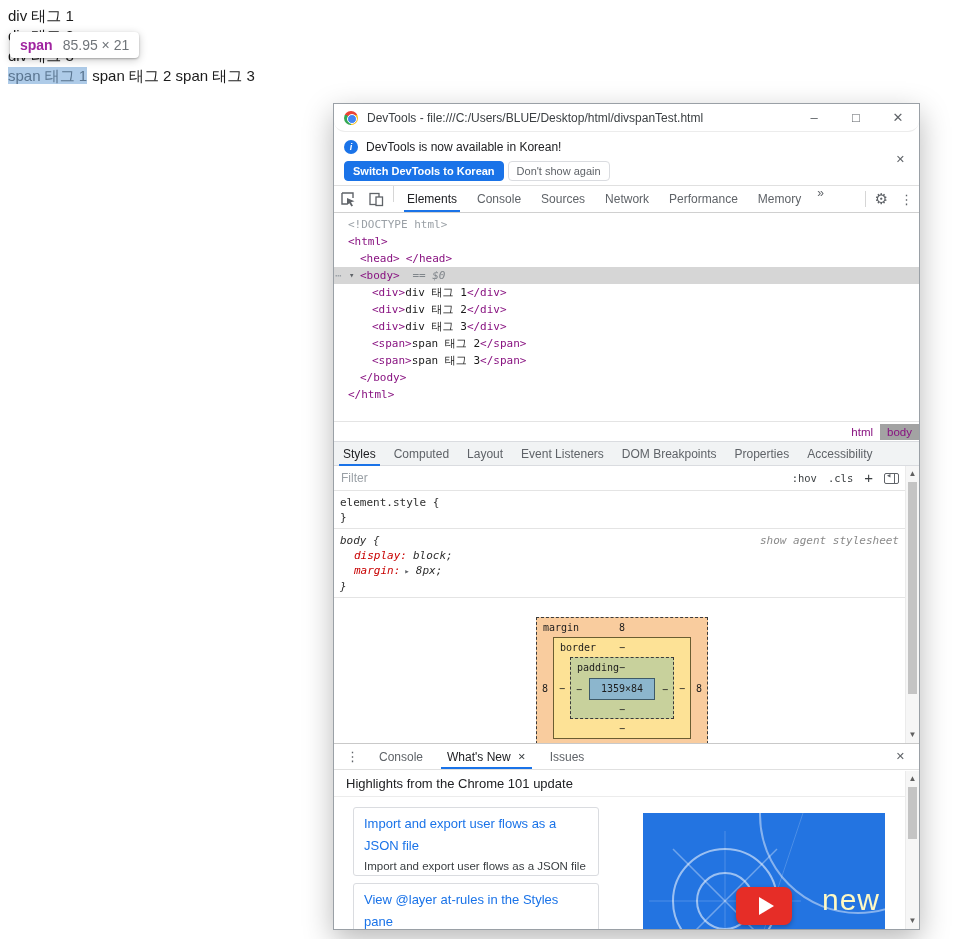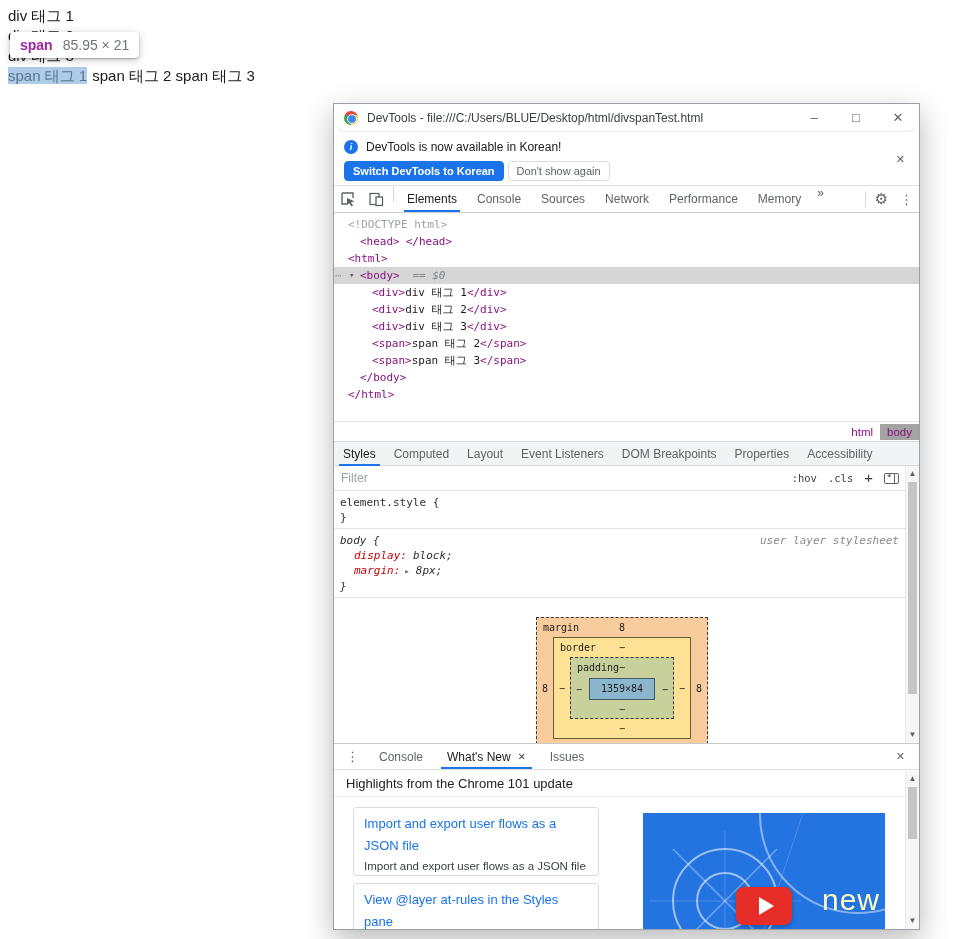--- a/index.html
+++ b/index.html
@@ -209,22 +209,22 @@
     <span class="tb-more">»</span>
     <span class="tb-right">
       <span class="tb-sep"></span>
       <span class="tb-iconbtn gear-glyph">⚙</span>
       <span class="tb-iconbtn kebab-glyph">⋮</span>
     </span>
   </div>
 
   <div class="domtree">
     <div class="dt-row i0 gray-line"><span>&lt;!DOCTYPE html&gt;</span></div>
+    <div class="dt-row i0"><span class="tag">&lt;html&gt;</span></div>
     <div class="dt-row i1"><span class="tag">&lt;head&gt;</span><span class="tag ml6">&lt;/head&gt;</span></div>
-    <div class="dt-row i0"><span class="tag">&lt;html&gt;</span></div>
     <div class="dt-row i1 selected">
       <span class="gutter-dots">⋯</span>
       <span class="twisty">▾</span>
       <span class="tag">&lt;body&gt;</span>
       <span class="eq">== $0</span>
     </div>
     <div class="dt-row i2"><span class="tag">&lt;div&gt;</span><span class="dt-txt">div 태그 1</span><span class="tag">&lt;/div&gt;</span></div>
     <div class="dt-row i2"><span class="tag">&lt;div&gt;</span><span class="dt-txt">div 태그 2</span><span class="tag">&lt;/div&gt;</span></div>
     <div class="dt-row i2"><span class="tag">&lt;div&gt;</span><span class="dt-txt">div 태그 3</span><span class="tag">&lt;/div&gt;</span></div>
     <div class="dt-row i2"><span class="tag">&lt;span&gt;</span><span class="dt-txt">span 태그 2</span><span class="tag">&lt;/span&gt;</span></div>
@@ -257,21 +257,21 @@
       <span class="icon-panel"></span>
     </span>
   </div>
 
   <div class="styles-pane">
     <div class="rule">
       <div>element.style {</div>
       <div>}</div>
     </div>
     <div class="rule ua">
-      <div><span class="origin">user layer stylesheet</span><span>body {</span></div>
+      <div><span class="origin">show agent stylesheet</span><span>body {</span></div>
       <div class="prop"><span class="pname">display:</span><span class="pval">block;</span></div>
       <div class="prop"><span class="pname">margin:</span><span class="parrow">▸</span><span class="pval">8px;</span></div>
       <div>}</div>
     </div>
 
     <div class="bm">
       <div class="bm-margin">
         <div class="bm-row"><span class="bm-label">margin</span><span>8</span></div>
         <div class="bm-mid">
           <span class="bm-side">8</span>

